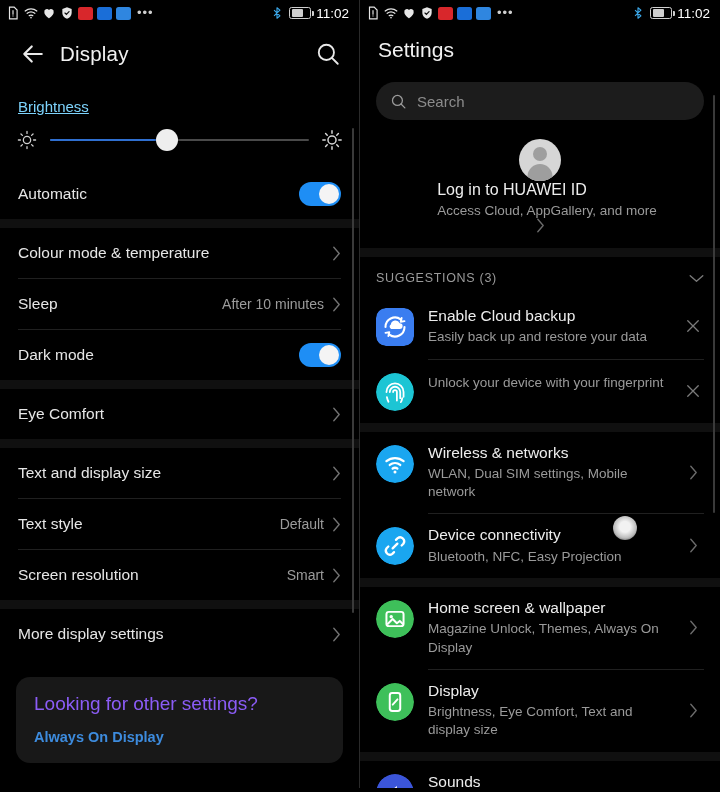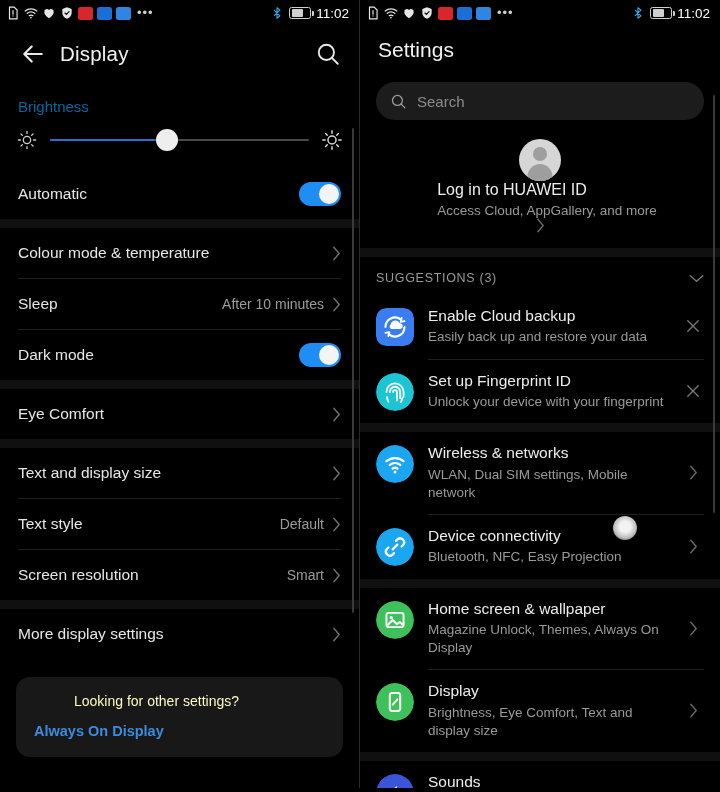--- a/index.html
+++ b/index.html
@@ -41,21 +41,21 @@
   .battery i { position:absolute; left:1.3px; top:1.3px; bottom:1.3px; width:11px; background:#cfcfcf; border-radius:1px; display:block; }
 
   
   .lhdr { height:56px; display:flex; align-items:center; padding:0 18px; }
   .lhdr .back { width:30px; height:30px; flex:none; cursor:pointer; }
   .lhdr .title { font-size:20.5px; color:#f2f2f2; margin-left:12px; letter-spacing:.2px; }
   .lhdr .grow { flex:1; }
   .lhdr .search { width:26px; height:26px; flex:none; cursor:pointer; }
 
   
-  .sect-label { font-size:15px; color:#0369a1; padding:16px 18px 0; }
+  .sect-label { font-size:15px; color:#7dd3fc; padding:16px 18px 0;text-decoration:underline; }
   .slider-row { display:flex; align-items:center; padding:14px 16px 18px; gap:12px; }
   .sun { width:22px; height:22px; flex:none; }
   .track { position:relative; flex:1; height:22px; }
   .track .rail { position:absolute; left:0; right:0; top:10px; height:1.6px; background:#4a4a4a; border-radius:2px; }
   .track .fill { position:absolute; left:0; top:9.5px; height:2.6px; background:#2f6fd0; border-radius:2px; }
   .track .knob {
     position:absolute; top:0; width:22px; height:22px; border-radius:50%;
     background:#eeeeee; box-shadow:0 0 3px rgba(0,0,0,.6); transform:translateX(-50%);
   }
 
@@ -77,21 +77,21 @@
   .toggle .knb {
     position:absolute; top:2px; right:2px; width:20px; height:20px;
     border-radius:50%; background:#f4f4f4;
   }
 
   
   .card {
     margin:18px 16px 0; background:#181818; border-radius:14px;
     padding:16px 18px 18px;
   }
-  .card .q { font-size:14px; color:#fef9c3;margin-left:40px; }
+  .card .q { font-size:19px; color:#8b5cf6; }
   .card .lnk { font-size:14.5px; color:#3d8bdd; margin-top:14px; cursor:pointer; font-weight:600; }
 
   
   .rhdr { padding:12px 18px 6px; }
   .rhdr .title { font-size:21px; color:#f2f2f2; }
   .searchbar {
     margin:14px 16px 6px; height:38px; background:#1c1c1c; border-radius:19px;
     display:flex; align-items:center; padding:0 14px; gap:10px; cursor:text;
   }
   .searchbar .ph { font-size:15px; color:#8c8c8c; }
@@ -396,21 +396,20 @@
           <circle cx="20" cy="20" r="20" fill="#1cc5d4"></circle>
           <g stroke="#fff" fill="none" stroke-linecap="round" stroke-width="1.9">
             <path d="M11 20a9 9 0 0118 0v5"></path>
             <path d="M14.5 20a5.5 5.5 0 0111 0v6.5"></path>
             <path d="M18 20a2 2 0 014 0v9"></path>
             <path d="M11.5 25.5c.4 2 .8 3.4 1.6 4.8"></path>
             <path d="M27.6 26.5c-.2 1.6-.7 3-1.4 4.2"></path>
           </g>
         </svg>
       <div class="body">
-        <div class="t1">Set up Fingerprint ID</div>
         <div class="t2">Unlock your device with your fingerprint</div>
       </div>
       <div class="act">
         <svg class="xclose" viewBox="0 0 16 16">
             <path d="M2 2l12 12M14 2L2 14" stroke="#b0b0b0" stroke-width="1.5" stroke-linecap="round"></path>
           </svg>
       </div>
     </div>
 
     <div class="gap"></div>

